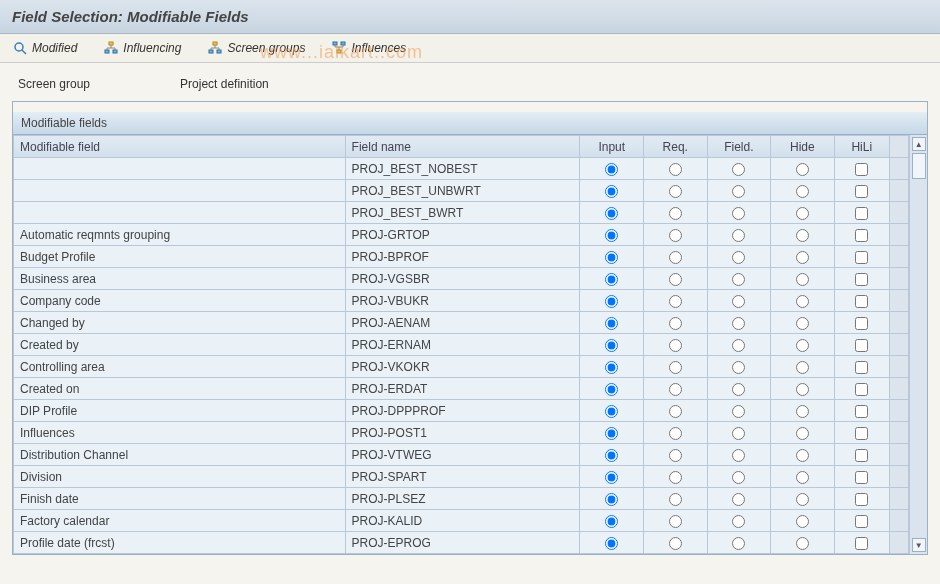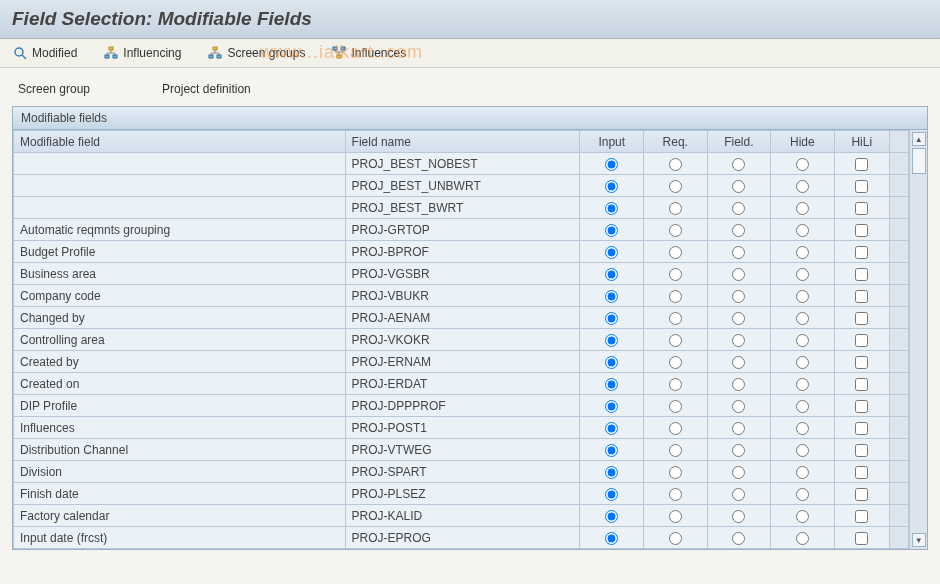--- a/index.html
+++ b/index.html
@@ -11,62 +11,64 @@
       width: 940px;
       height: 584px;
       overflow: hidden;
     }
     .title-bar {
       background: linear-gradient(#dce5ed, #c7d4e0);
       padding: 8px 12px;
       border-bottom: 1px solid #a8b5c2;
     }
     .title-bar h1 {
-      font-size: 19px;
+      font-size: 15px;
       font-weight: bold;
       font-style: italic;
       color: #444;
     }
     .toolbar {
       background: #f2f1ea;
       padding: 4px 8px;
       border-bottom: 1px solid #ccc;
       display: flex;
       gap: 18px;
       align-items: center;
+      font-style: italic;
     }
     .toolbar-item {
       display: flex;
       align-items: center;
       gap: 4px;
       cursor: pointer;
       padding: 2px 4px;
     }
     .toolbar-item .icon {
       display: inline-flex;
       width: 16px;
       height: 16px;
       align-items: center;
       justify-content: center;
     }
     .info-row {
       display: flex;
       padding: 14px 18px 10px;
-      gap: 72px;
+      gap: 90px;
       color: #333;
     }
     .panel {
       margin: 0 12px;
       border: 1px solid #9ab0c5;
     }
     .panel-header {
       background: linear-gradient(#e3edf5, #c6d7e6);
       padding: 4px 8px;
       border-bottom: 1px solid #9ab0c5;
       color: #444;
+      margin-top: 10px;
     }
     .panel-body {
       display: flex;
     }
     table {
       border-collapse: collapse;
       width: 100%;
       background: #eaf1f7;
     }
     thead tr {
@@ -293,40 +295,40 @@
             <td>Changed by</td>
             <td>PROJ-AENAM</td>
             <td class="opt"><input type="radio" name="row7" checked="" style=""></td>
             <td class="opt"><input type="radio" name="row7" style=""></td>
             <td class="opt"><input type="radio" name="row7" style=""></td>
             <td class="opt"><input type="radio" name="row7" style=""></td>
             <td class="hili"><input type="checkbox" style=""></td>
             <td class="col-end"></td>
           </tr>
           <tr>
+            <td>Created by</td>
+            <td>PROJ-ERNAM</td>
+            <td class="opt"><input type="radio" name="row10" checked="" style=""></td>
+            <td class="opt"><input type="radio" name="row10" style=""></td>
+            <td class="opt"><input type="radio" name="row10" style=""></td>
+            <td class="opt"><input type="radio" name="row10" style=""></td>
+            <td class="hili"><input type="checkbox" style=""></td>
+            <td class="col-end"></td>
+          </tr>
+          <tr>
             <td>Controlling area</td>
             <td>PROJ-VKOKR</td>
             <td class="opt"><input type="radio" name="row9" checked="" style=""></td>
             <td class="opt"><input type="radio" name="row9" style=""></td>
             <td class="opt"><input type="radio" name="row9" style=""></td>
             <td class="opt"><input type="radio" name="row9" style=""></td>
             <td class="hili"><input type="checkbox" style=""></td>
             <td class="col-end"></td>
           </tr>
           <tr>
-            <td>Created by</td>
-            <td>PROJ-ERNAM</td>
-            <td class="opt"><input type="radio" name="row10" checked="" style=""></td>
-            <td class="opt"><input type="radio" name="row10" style=""></td>
-            <td class="opt"><input type="radio" name="row10" style=""></td>
-            <td class="opt"><input type="radio" name="row10" style=""></td>
-            <td class="hili"><input type="checkbox" style=""></td>
-            <td class="col-end"></td>
-          </tr>
-          <tr>
             <td>Created on</td>
             <td>PROJ-ERDAT</td>
             <td class="opt"><input type="radio" name="row11" checked="" style=""></td>
             <td class="opt"><input type="radio" name="row11" style=""></td>
             <td class="opt"><input type="radio" name="row11" style=""></td>
             <td class="opt"><input type="radio" name="row11" style=""></td>
             <td class="hili"><input type="checkbox" style=""></td>
             <td class="col-end"></td>
           </tr>
           <tr>
@@ -383,21 +385,21 @@
             <td>Factory calendar</td>
             <td>PROJ-KALID</td>
             <td class="opt"><input type="radio" name="row16" checked="" style=""></td>
             <td class="opt"><input type="radio" name="row16" style=""></td>
             <td class="opt"><input type="radio" name="row16" style=""></td>
             <td class="opt"><input type="radio" name="row16" style=""></td>
             <td class="hili"><input type="checkbox" style=""></td>
             <td class="col-end"></td>
           </tr>
           <tr>
-            <td>Input date (frcst)</td>
+            <td>Profile date (frcst)</td>
             <td>PROJ-EPROG</td>
             <td class="opt"><input type="radio" name="row18" checked="" style=""></td>
             <td class="opt"><input type="radio" name="row18" style=""></td>
             <td class="opt"><input type="radio" name="row18" style=""></td>
             <td class="opt"><input type="radio" name="row18" style=""></td>
             <td class="hili"><input type="checkbox" style=""></td>
             <td class="col-end"></td>
           </tr>
         </tbody>
     </table>

